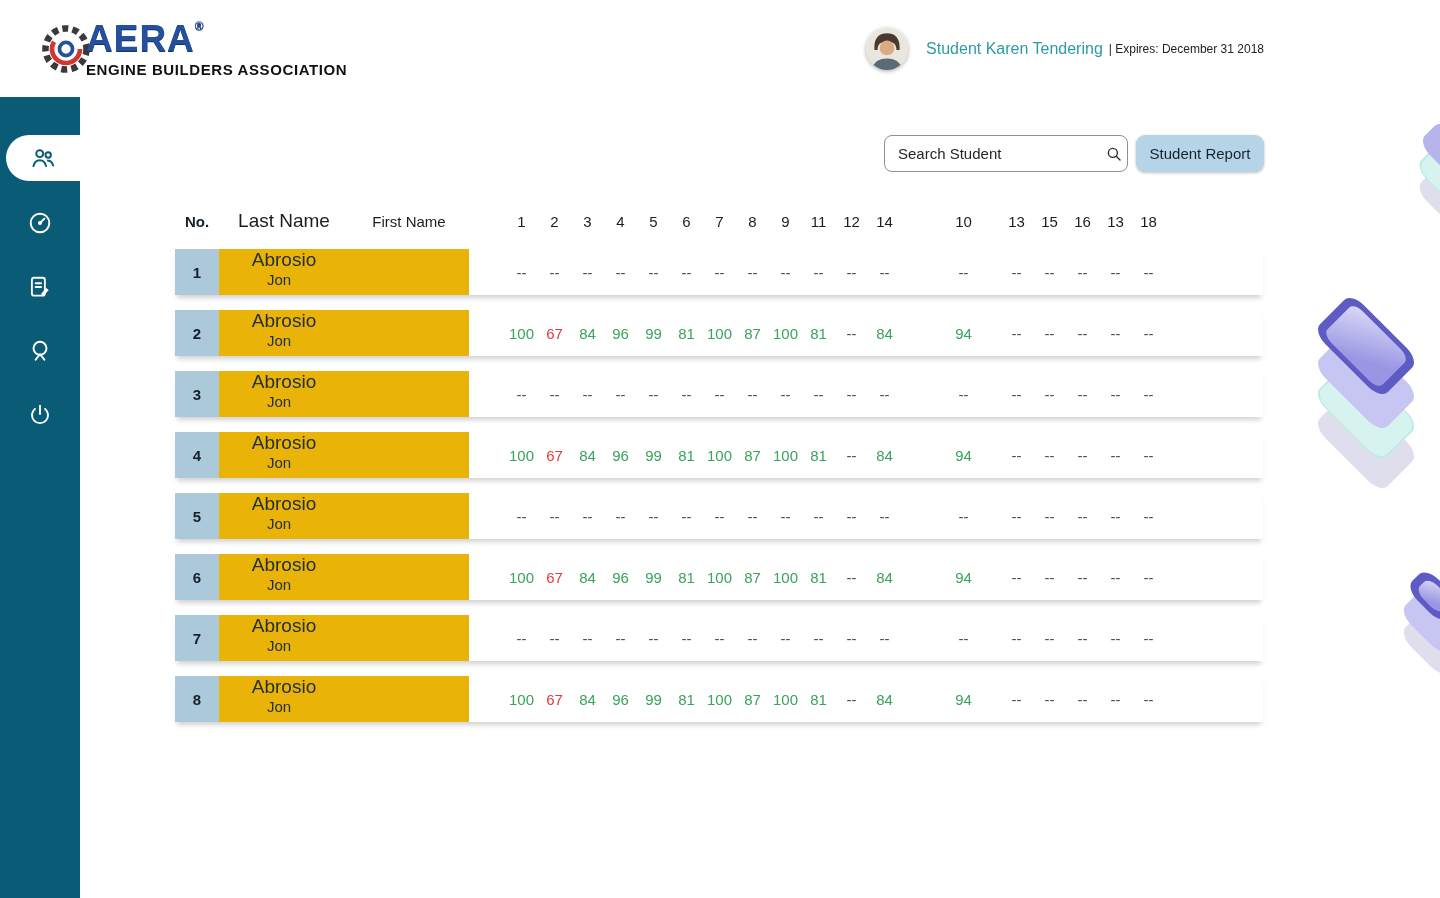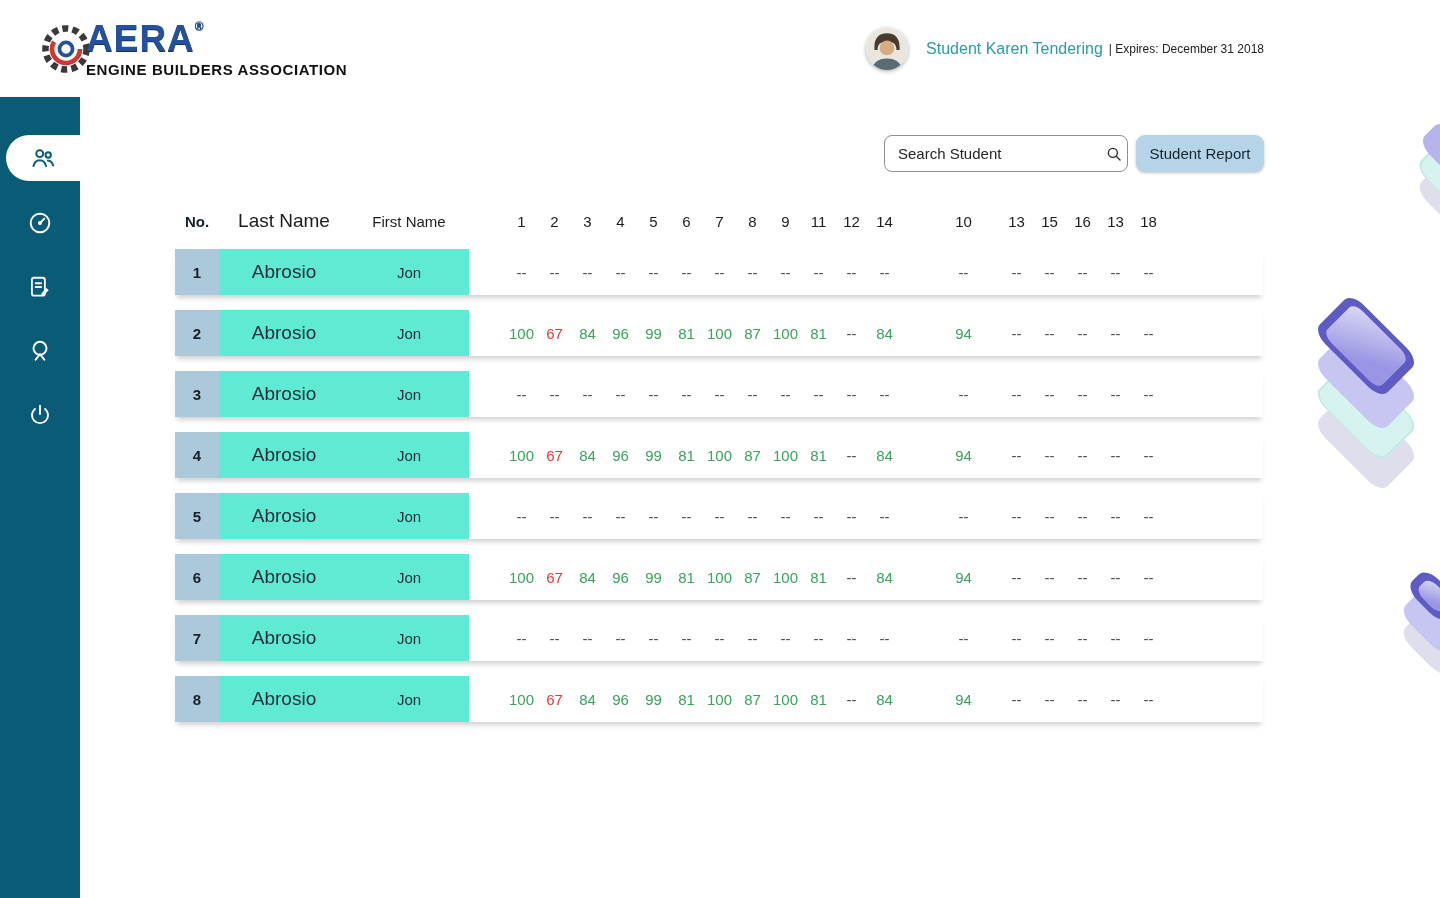--- a/index.html
+++ b/index.html
@@ -87,21 +87,21 @@
   .green{ color:#3aa35c; }
   .red{ color:#e23b3b; }
   .muted{ color:#4f4f4f; }
 
   .trow{
     display:flex; align-items:stretch; height:46px; margin-bottom:15px;
     background:#ffffff; box-shadow:0 5px 5px -2px rgba(0,0,0,.18);
     cursor:pointer;
   }
   .trow .cell-no{ background:#abc9da; }
-  .trow .name-area{ background:#5eead4; }
+  .trow .name-area{ background:#eab308;flex-direction:column; }
 
   
   .decor{ position:absolute; z-index:1; pointer-events:none; }
   .iso{ position:absolute; transform:rotate(45deg) scaleY(0.57); border-radius:18px; }
   .iso-purple{ background:#5f5bc4; }
   .iso-purple::after{
     content:""; position:absolute; inset:9px; border-radius:12px;
     background:linear-gradient(135deg,#dcdbf6 0%,#9a96e4 70%);
   }
   .iso-lav{ background:#c7c5f2; }

